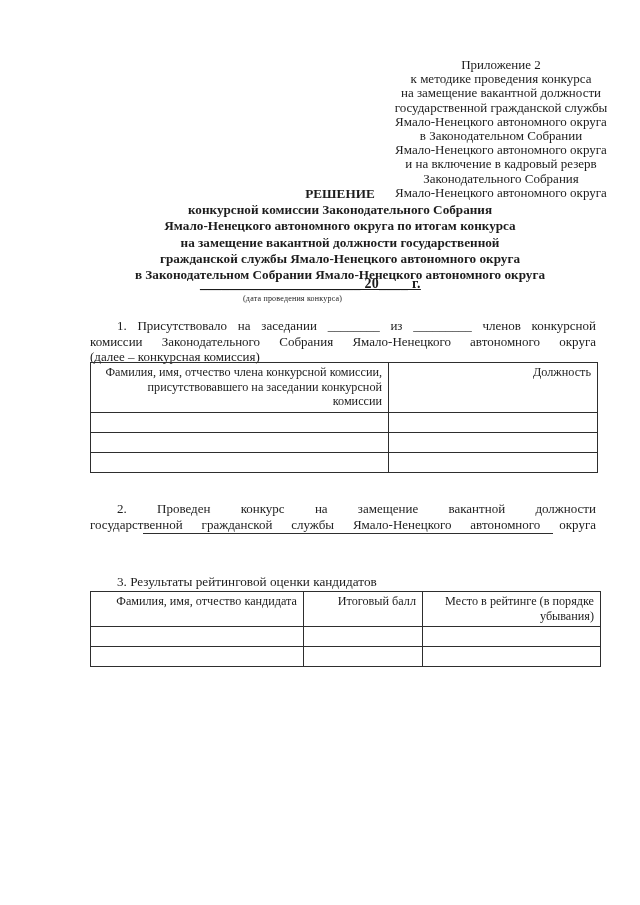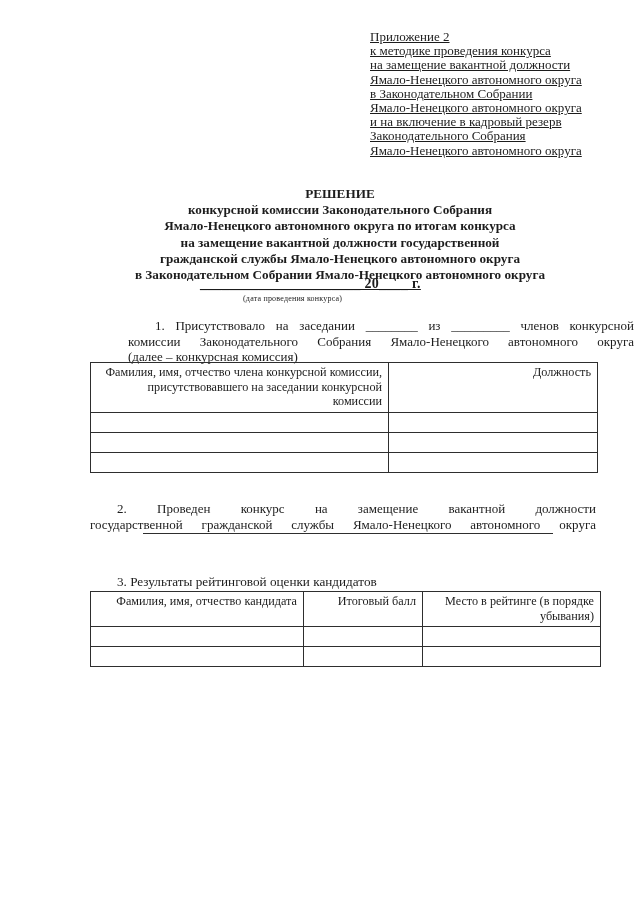--- a/index.html
+++ b/index.html
@@ -10,26 +10,25 @@
     background: #ffffff;
     font-family: "Liberation Serif", "DejaVu Serif", serif;
     color: #1c1c1c;
     overflow: hidden;
   }
 
   
   .appendix-note {
     position: absolute;
     left: 370px;
-    top: 30px;
+    top: 58px;
     width: 262px;
     font-size: 13px;
     line-height: 14.2px;
-    text-align: left;
-    text-decoration: underline;
+    text-align: center;
   }
 
   
   .title-block {
     position: absolute;
     left: 62px;
     top: 186px;
     width: 556px;
     text-align: center;
     font-weight: bold;
@@ -58,21 +57,21 @@
 
   .para {
     position: absolute;
     left: 90px;
     width: 506px;
     font-size: 13px;
     line-height: 15.6px;
   }
   .jline { text-align: justify; text-align-last: justify; }
   .indent { text-indent: 27px; }
-  .para1 { top: 318px; margin-left: 38px; }
+  .para1 { top: 318px; }
   .para2 { top: 501px; }
 
   table.tbl {
     position: absolute;
     border-collapse: collapse;
     table-layout: fixed;
   }
   .tbl th, .tbl td {
     border: 1.5px solid #2e2e2e;
     font-weight: normal;
@@ -120,20 +119,21 @@
 </style>
 </head>
 <body>
 
 <div class="page">
 
   <div class="appendix-note">
     <div>Приложение 2</div>
     <div>к методике проведения конкурса</div>
     <div>на замещение вакантной должности</div>
+    <div>государственной гражданской службы</div>
     <div>Ямало-Ненецкого автономного округа</div>
     <div>в Законодательном Собрании</div>
     <div>Ямало-Ненецкого автономного округа</div>
     <div>и на включение в кадровый резерв</div>
     <div>Законодательного Собрания</div>
     <div>Ямало-Ненецкого автономного округа</div>
   </div>
 
   <div class="title-block">
     <div>РЕШЕНИЕ</div>

